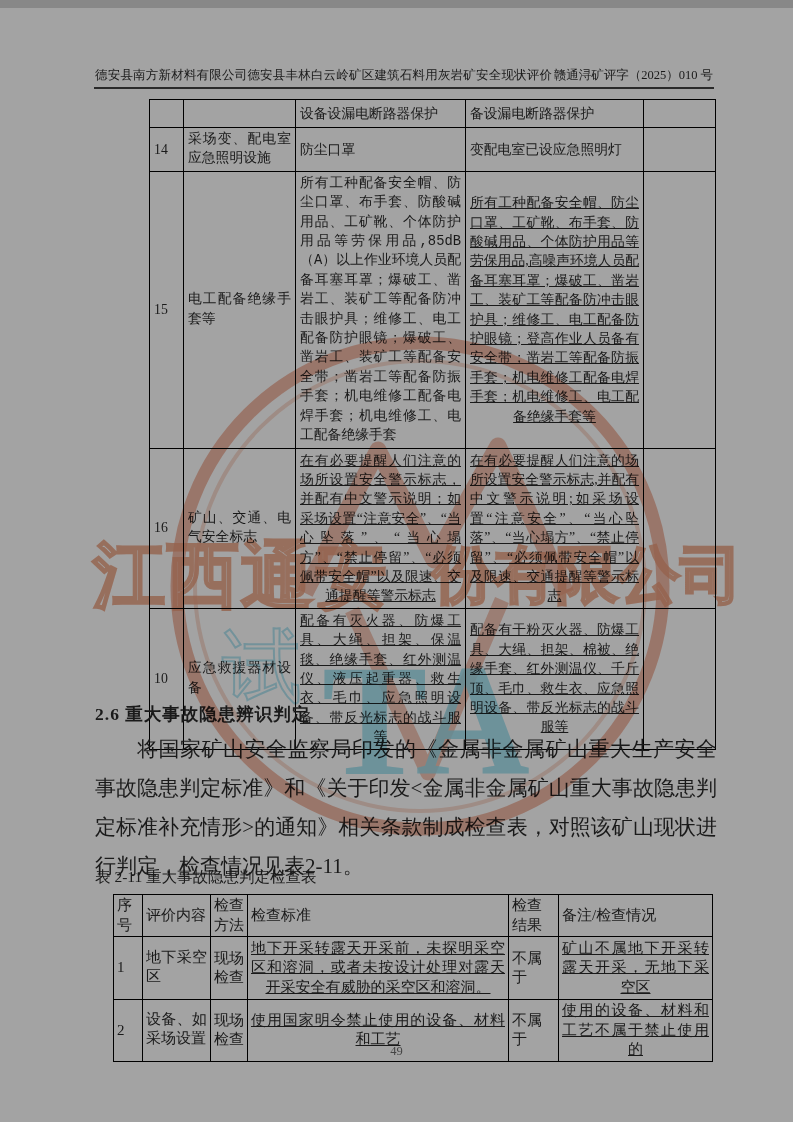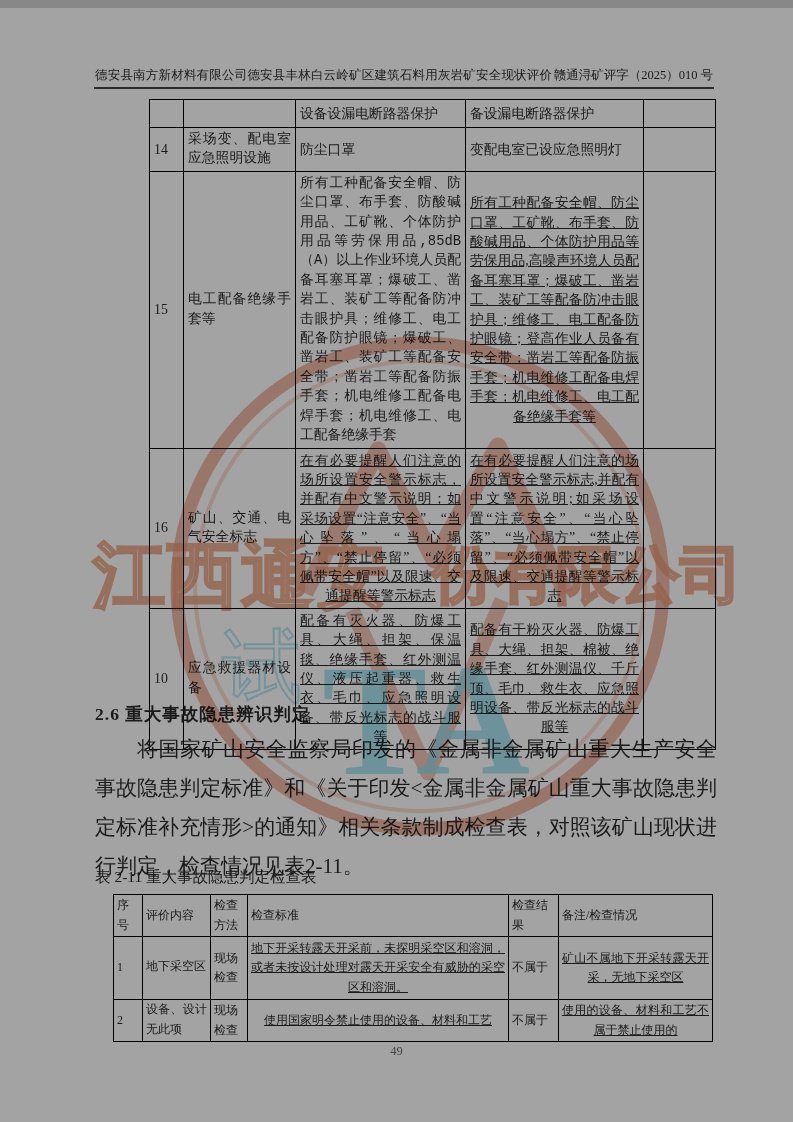--- a/index.html
+++ b/index.html
@@ -8,21 +8,21 @@
     font-family:"Liberation Serif","DejaVu Serif",serif;color:#1a1a1a;overflow:hidden;
   }
   
   .hdr-l{position:absolute;left:95px;top:59px;font-size:12.5px;letter-spacing:.2px;}
   .hdr-r{position:absolute;right:80px;top:59px;font-size:12.5px;text-align:right;}
   .hdr-rule{position:absolute;left:94px;top:79px;width:620px;height:2px;background:#2a2a2a;}
   
   table{border-collapse:collapse;table-layout:fixed;}
   .t1{position:absolute;left:149px;top:91px;width:566px;font-size:13.8px;line-height:19.4px;}
   .t1 td{border:1px solid #000;padding:2px 4px;vertical-align:middle;word-break:break-all;}
-  .t2{position:absolute;left:113px;top:886px;width:599px;font-size:12px;line-height:19.5px;}
+  .t2{position:absolute;left:113px;top:886px;width:599px;font-size:15px;line-height:19.5px;}
   .t2 td,.t2 th{border:1px solid #000;padding:1px 3px;vertical-align:middle;word-break:break-all;font-weight:normal;}
   .ct{text-align:left;}
   .jc{text-align:justify;text-align-last:center;text-justify:inter-character;text-decoration:underline;}
   .jl{text-align:justify;text-align-last:left;text-justify:inter-character;font-family:Liberation Mono, monospace;}
   
   .sec{position:absolute;left:95px;top:694px;margin:0;font-size:17.5px;font-weight:bold;letter-spacing:1px;text-align:right;}
   .para{position:absolute;left:95px;top:722px;width:622px;margin:0;font-size:21px;line-height:39px;
         text-indent:2em;text-align:justify;text-justify:inter-character;word-break:break-all;}
   .cap{position:absolute;left:95px;top:859px;width:618px;font-size:15.5px;}
   .pgnum{position:absolute;left:0;top:1036px;width:100%;text-align:center;font-size:12.5px;color:#444;}
@@ -112,21 +112,21 @@
       <tr style="height:63px">
         <td class="ct">1</td>
         <td class="jl">地下采空区</td>
         <td class="ct">现场检查</td>
         <td class="jc">地下开采转露天开采前，未探明采空区和溶洞，或者未按设计处理对露天开采安全有威胁的采空区和溶洞。</td>
         <td class="ct">不属于</td>
         <td class="jc">矿山不属地下开采转露天开采，无地下采空区</td>
       </tr>
       <tr style="height:38px">
         <td class="ct">2</td>
-        <td class="jl">设备、设计无此项</td>
+        <td class="jl">设备、如采场设置</td>
         <td class="ct">现场检查</td>
         <td class="jc">使用国家明令禁止使用的设备、材料和工艺</td>
         <td class="ct">不属于</td>
         <td class="jc">使用的设备、材料和工艺不属于禁止使用的</td>
       </tr>
     </tbody>
   </table>
 
   <div class="pgnum">49</div>
 

